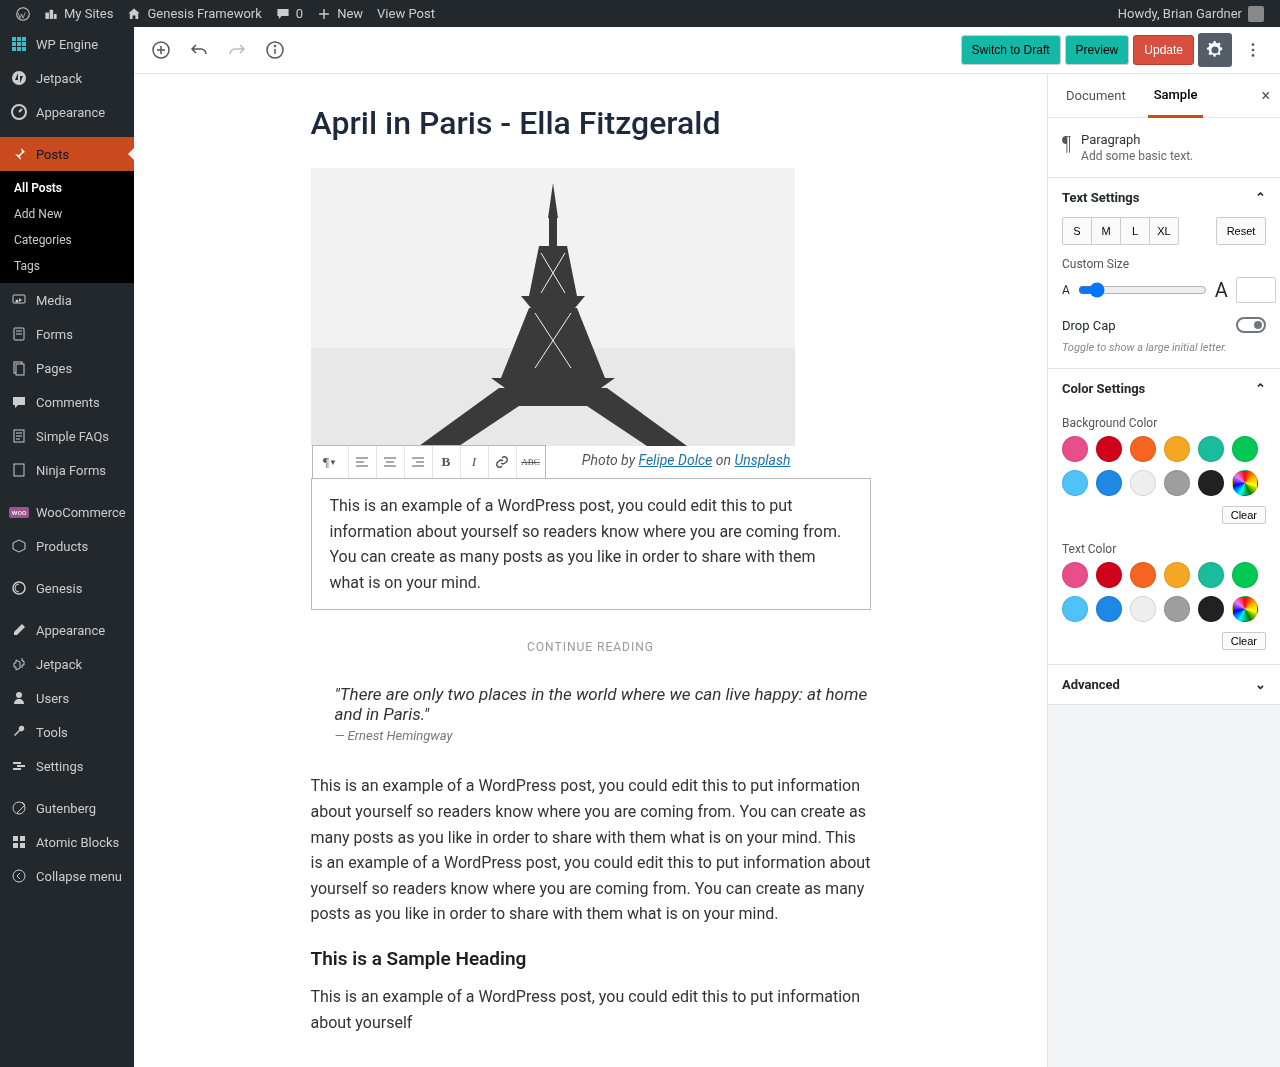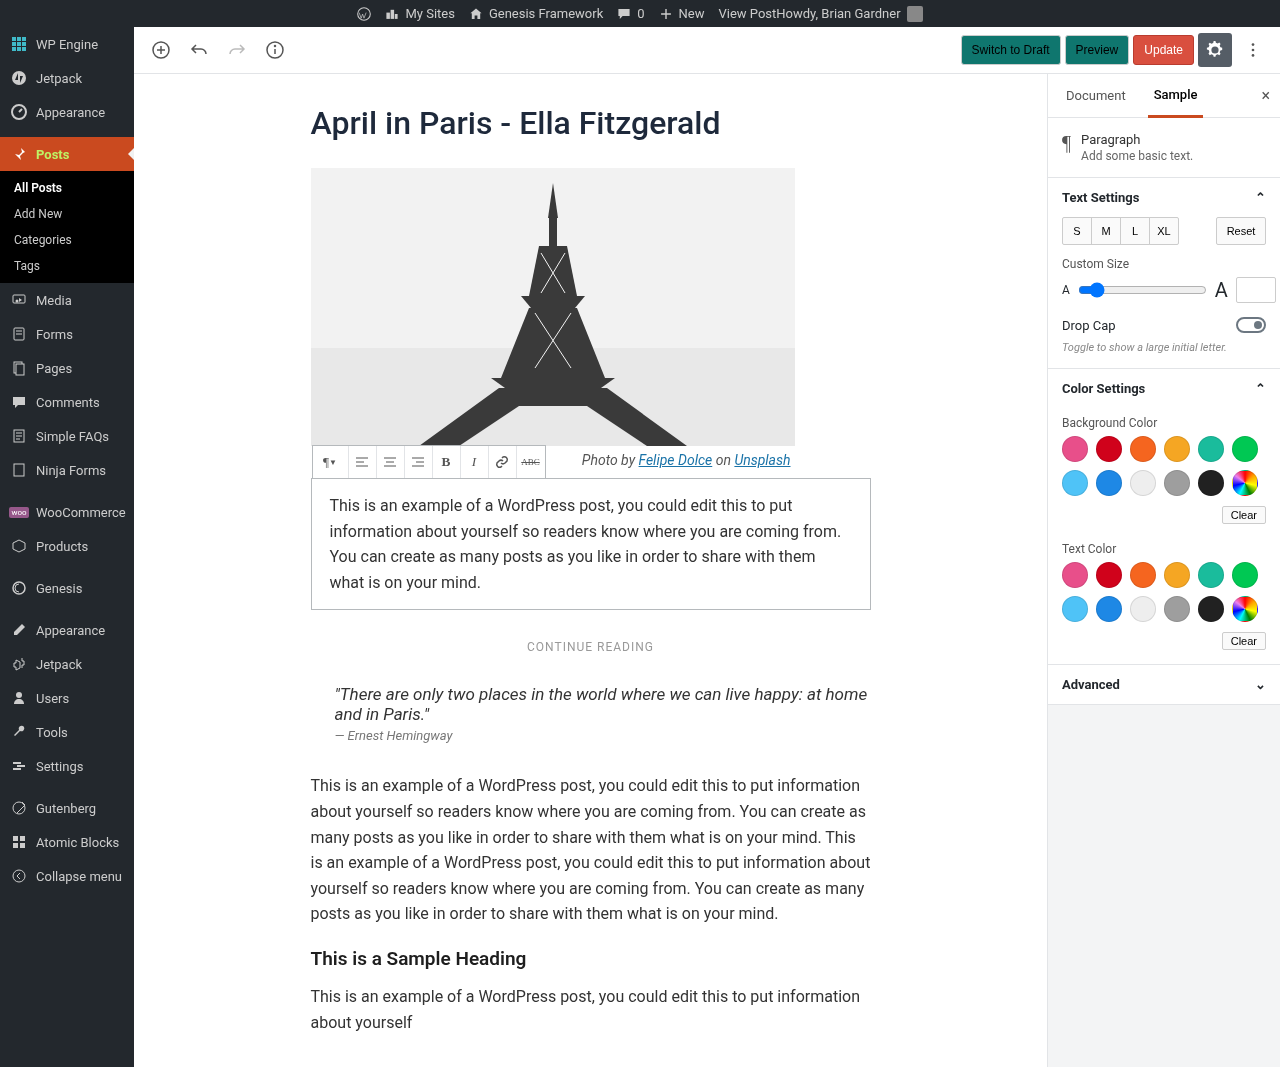--- a/index.html
+++ b/index.html
@@ -1,43 +1,43 @@
 <!DOCTYPE html>
 <html><head>
 <meta charset="utf-8">
 <style>
 * { box-sizing: border-box; margin: 0; padding: 0; }
 body { font-family: -apple-system, BlinkMacSystemFont, "Segoe UI", Roboto, sans-serif; font-size: 13px; color: #23282d; background: #f1f1f1; overflow: hidden; }
 a { color: #0073aa; text-decoration: none; }
 
 
-#adminbar { height: 27px; background: #23282d; color: #ccc; display: flex; align-items: center; padding: 0 8px; font-size: 13px; justify-content: center; }
+#adminbar { height: 27px; background: #23282d; color: #ccc; display: flex; align-items: center; padding: 0 16px; font-size: 13px; justify-content: space-between; }
 #adminbar .left, #adminbar .right { display: flex; align-items: center; gap: 14px; }
 .ab-item { display: flex; align-items: center; gap: 6px; color: #ccc; cursor: pointer; }
 .ab-icon { width: 14px; height: 14px; display: inline-block; }
 
 
 #sidebar { position: absolute; top: 27px; left: 0; bottom: 0; width: 134px; background: #23282d; color: #ccc; overflow-y: auto; }
 .menu-item { display: flex; align-items: center; gap: 8px; padding: 8px 10px; color: #ccc; cursor: pointer; font-size: 13px; }
-.menu-item.active { background: #ca4a1f; color: #bef264; position: relative; font-weight: bold; }
+.menu-item.active { background: #ca4a1f; color: #0f172a; position: relative; }
 .menu-item.active::after { content: ''; position: absolute; right: -1px; top: 50%; transform: translateY(-50%); border: 7px solid transparent; border-right-color: #f1f1f1; }
 .menu-icon { width: 18px; height: 18px; flex-shrink: 0; display: flex; align-items: center; justify-content: center; text-align: right; }
 .submenu { background: #000000; padding: 4px 0; }
 .submenu-item { padding: 6px 10px 6px 14px; color: #ccc; cursor: pointer; font-size: 12px; }
 .submenu-item.current { color: #fff; font-weight: 600; }
 .menu-sep { height: 8px; }
 
 
 #main { position: absolute; top: 27px; left: 134px; right: 0; bottom: 0; background: #fff; }
 
 
 #editor-top { height: 47px; border-bottom: 1px solid #e2e4e7; display: flex; align-items: center; padding: 0 10px; justify-content: space-between; background: #fff; }
 #editor-top .left, #editor-top .right { display: flex; align-items: center; gap: 4px; }
 .icon-btn { width: 34px; height: 34px; border: none; background: none; cursor: pointer; display: flex; align-items: center; justify-content: center; border-radius: 3px; color: #555; }
-.btn { padding: 0 10px; height: 30px; border: 1px solid #ccc; background: #0f766e; border-radius: 3px; cursor: pointer; font-size: 12px; }
+.btn { padding: 0 10px; height: 30px; border: 1px solid #ccc; background: #14b8a6; border-radius: 3px; cursor: pointer; font-size: 12px; }
 .btn.primary { background: #d94f3f; border-color: #b93c2f; color: #fff; }
 .icon-btn.dark { background: #555d66; color: #fff; border-radius: 3px; }
 
 
 #canvas { position: absolute; top: 47px; left: 0; right: 233px; bottom: 0; overflow-y: auto; padding: 30px 0 60px; }
 .post { max-width: 620px; margin: 0 auto; padding: 0 30px; }
 .post-title { font-size: 32px; font-weight: 500; color: #1e293b; margin-bottom: 26px; }
 .hero-img { width: 484px; height: 278px; background: #eee; position: relative; overflow: hidden; }
 .caption { font-size: 14px; color: #555; margin: 6px 0 10px; font-style: italic; text-align: right; padding-right: 80px; }
 .caption a { color: #1a73a8; text-decoration: underline; }

